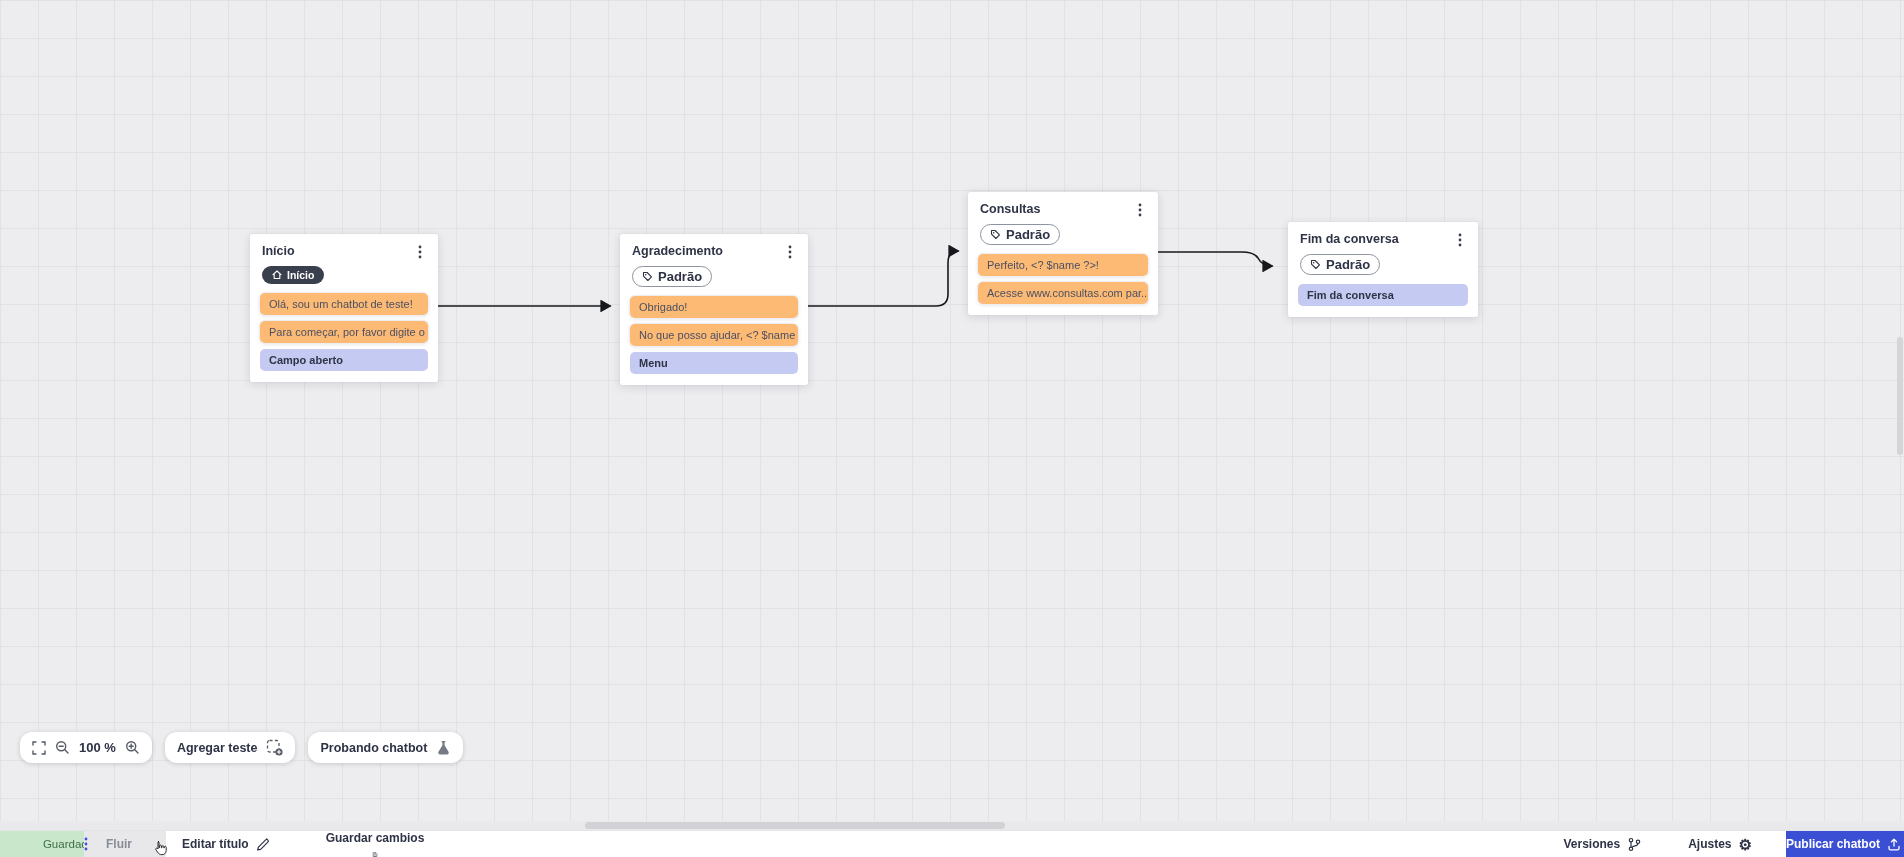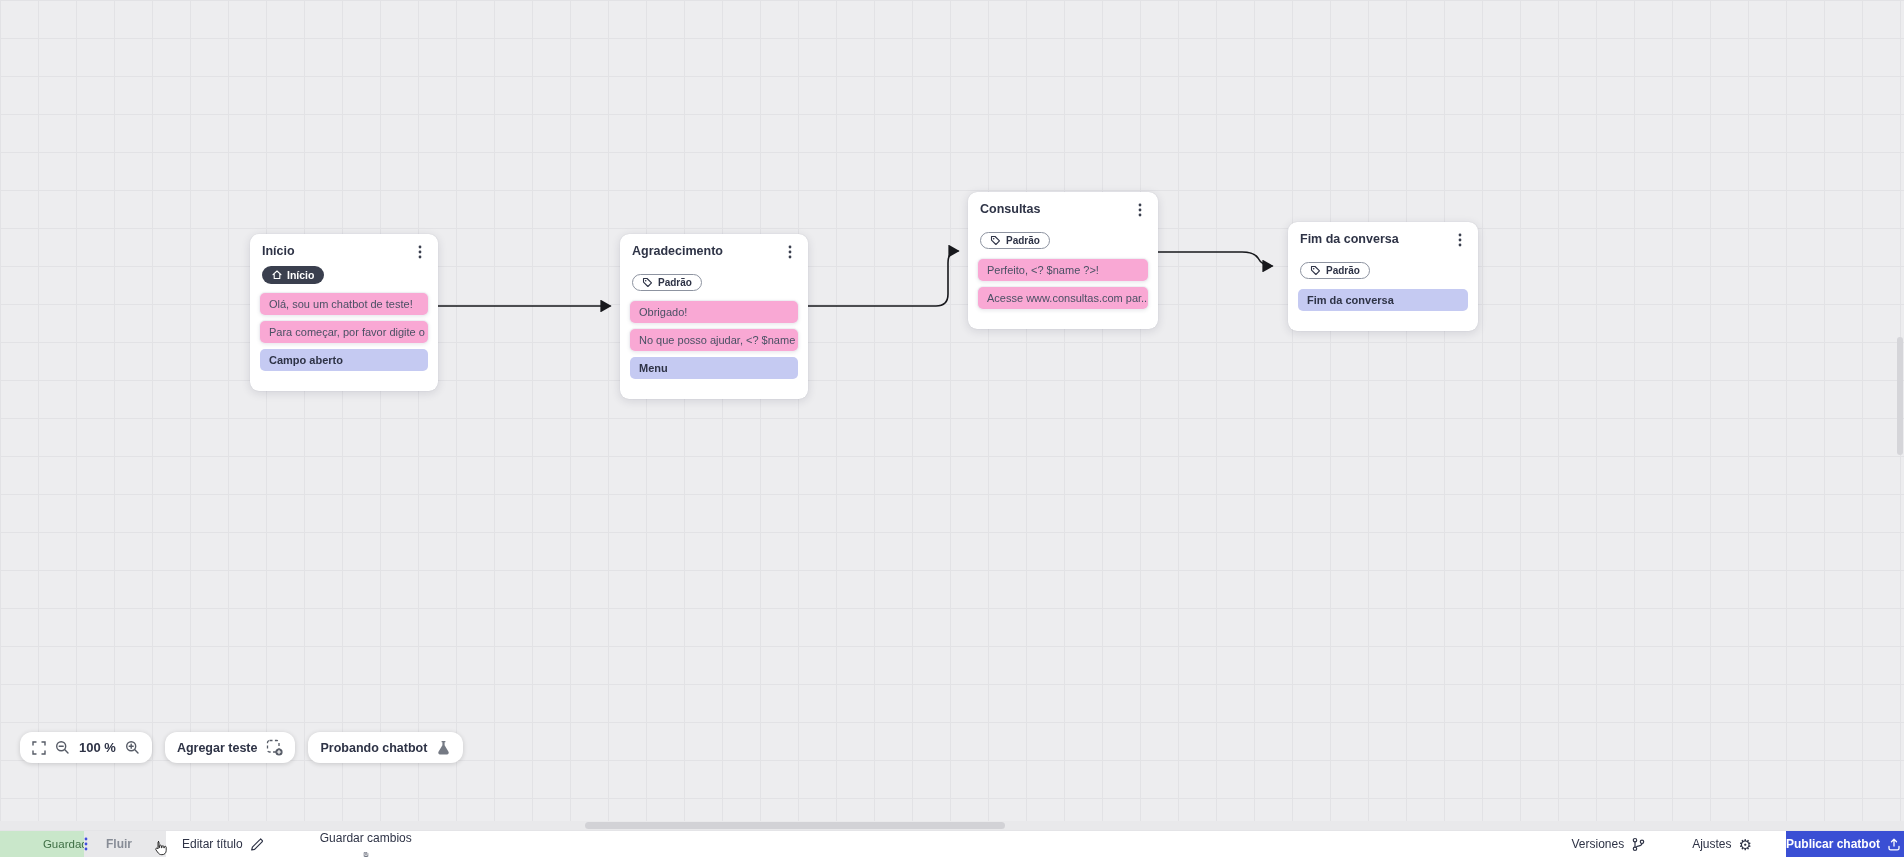--- a/index.html
+++ b/index.html
@@ -13,42 +13,42 @@
     background-color:#ededef;
     background-image:
       linear-gradient(#e2e2e5 1px, transparent 1px),
       linear-gradient(90deg, #e2e2e5 1px, transparent 1px);
     background-size:38px 38px;
   }
   .wires { position:absolute; left:0; top:0; pointer-events:none; }
 
   
   .node {
-    position:absolute; background:#fff; border-radius:9px;
+    position:absolute; background:#fff; border-radius:2px;
     box-shadow:0 2px 10px rgba(40,44,70,.14), 0 0 1px rgba(40,44,70,.18);
-    padding-bottom:14px;
+    padding-bottom:5px;
   }
   .node-header { display:flex; justify-content:space-between; align-items:flex-start; padding:10px 12px 0 12px; }
   .node-title { font-size:12.5px; font-weight:700; color:#2e3346; white-space:nowrap; }
   .kebab { width:12px; height:15px; padding:1px 4px; cursor:pointer; }
   .badge-line { padding:7px 12px 2px 12px; }
   .badge-dark {
     display:inline-flex; align-items:center; gap:5px; background:#3a3f4e; color:#fff;
     border-radius:11px; padding:3px 10px; font-size:10.5px; font-weight:700;
   }
   .badge-outline {
     display:inline-flex; align-items:center; gap:5px; background:#fff; color:#2e3346;
-    border:1px solid #8d93a0; border-radius:11px; padding:2px 9px; font-size:10px; font-weight:700;margin-top:8px;
+    border:1px solid #8d93a0; border-radius:11px; padding:2px 9px; font-size:13px; font-weight:700;
   }
   .rows { margin-top:7px; }
   .row {
     margin:0 10px 6px 10px; padding:5px 9px; border-radius:5px;
     font-size:11px; color:#4a5064; white-space:nowrap; overflow:hidden; cursor:pointer;
   }
-  .row.msg { background:#f9a8d4; box-shadow:0 0 0 1px #eeeef2, 0 1px 4px rgba(43,48,74,.14); }
+  .row.msg { background:#fdba74; box-shadow:0 0 0 1px #eeeef2, 0 1px 4px rgba(43,48,74,.14); }
   .row.action { background:#c5caf2; color:#2e3346; font-weight:700; }
 
   
   .toolbar { position:absolute; left:20px; bottom:67px; display:flex; gap:13px; }
   .tool-box {
     height:31px; background:#fff; border-radius:12px; box-shadow:0 1px 5px rgba(0,0,0,.16);
     display:flex; align-items:center; gap:9px; padding:0 12px;
     font-size:12.5px; font-weight:700; color:#2e3346; cursor:pointer;
   }
   .zoom-level { font-size:13px; font-weight:700; color:#2e3346; }
@@ -63,21 +63,21 @@
   .statusbar {
     position:absolute; left:0; bottom:0; width:1904px; height:27px; background:#fff;
     border-top:1px solid #e4e4e7; display:flex; align-items:stretch; font-size:12px;
   }
   .sb-saved { width:84px; background:#c9e7ca; color:#3f6f45; font-weight:400; font-size:11.5px;
     display:flex; align-items:center; justify-content:center; gap:5px;padding-left:48px; }
   .sb-flow { width:82px; background:#e8e8ea; display:flex; align-items:center; gap:18px;
     cursor:pointer; }
   .sb-flow-label { color:#878c96; font-weight:700; }
   .sb-item { display:flex; align-items:center; gap:7px; padding:0 16px; color:#2e3346;
-    font-weight:400; cursor:pointer; white-space:nowrap; }
+    font-weight:700; cursor:pointer; white-space:nowrap; }
   .sb-spacer { flex:1; }
   .sb-publish { width:118px; background:#3a4fd4; color:#fff; font-weight:700; font-size:12px;
     display:flex; align-items:center; justify-content:flex-start; gap:7px; cursor:pointer; }
   .gear-glyph { font-size:15px; color:#2e3346; line-height:1; }
 
   .cursor { position:absolute; left:152px; top:840px; z-index:50; pointer-events:none; }
 
   svg { display:block; }
 </style>
 </head>

